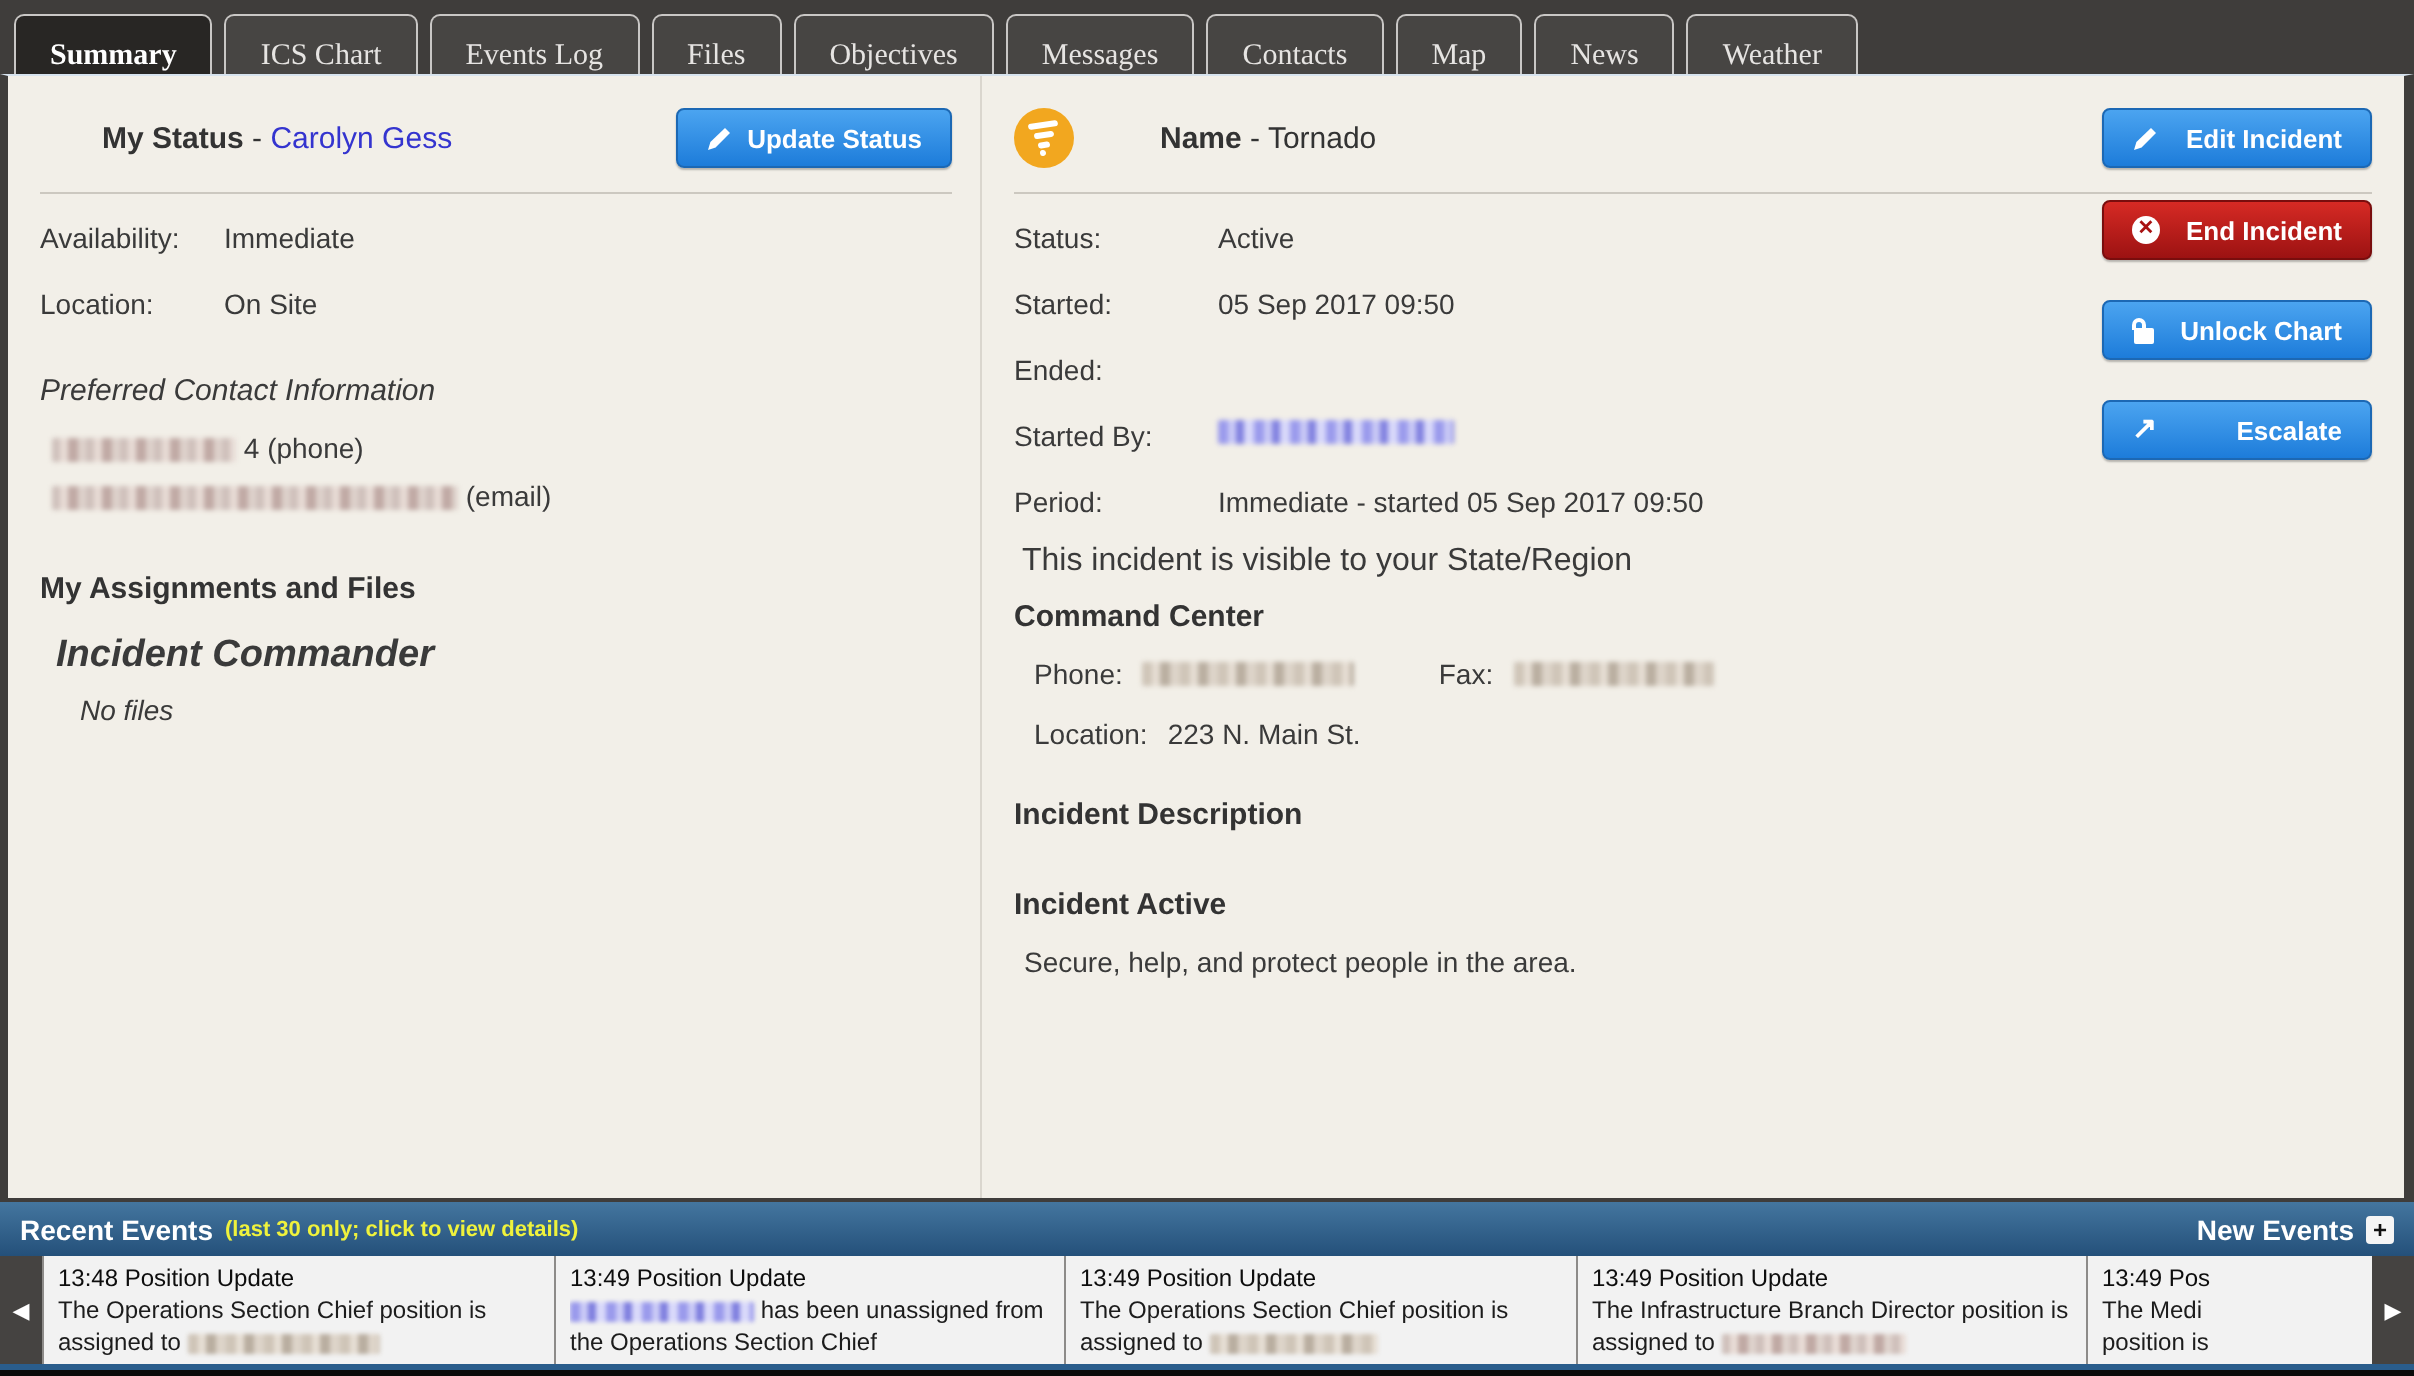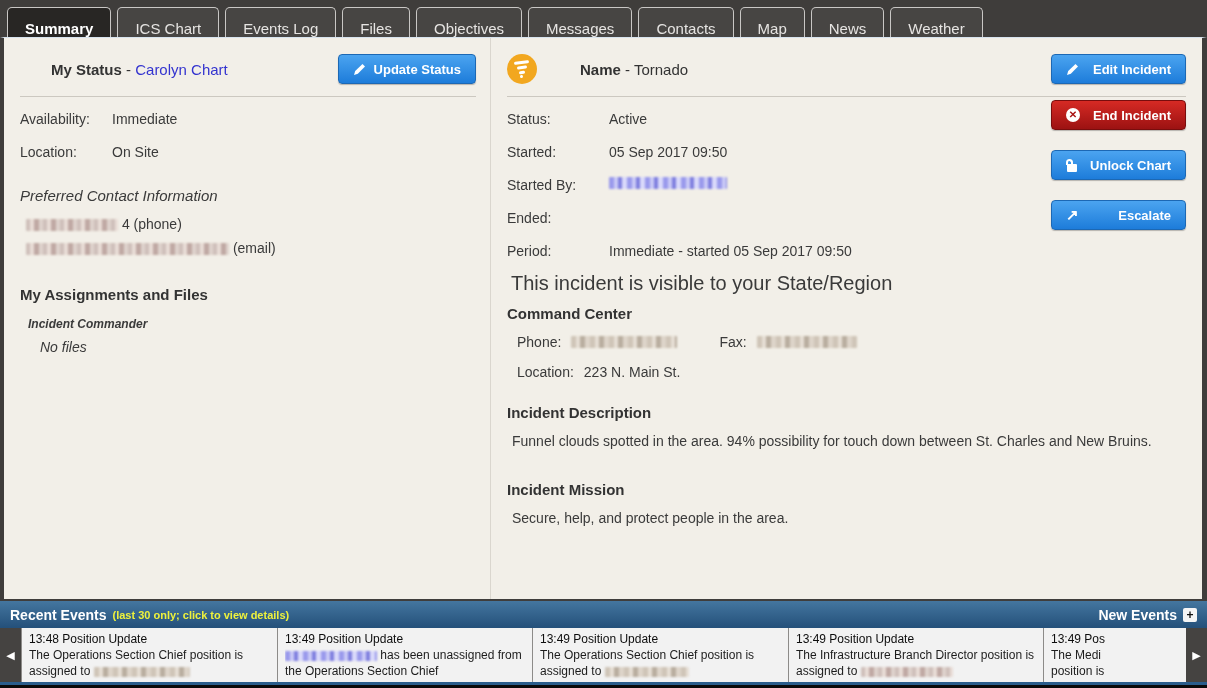--- a/index.html
+++ b/index.html
@@ -2,23 +2,23 @@
 <html><head>
 <meta charset="utf-8">
 <style>
   * { margin:0; padding:0; box-sizing:border-box; }
   html,body { width:1207px; height:688px; }
   body { font-family:"Liberation Sans", sans-serif; background:#3f3d3b; }
   .app { width:1207px; height:688px; display:flex; flex-direction:column; overflow:hidden; }
 
   
   .tabbar { height:37px; background:#3f3d3b; display:flex; align-items:flex-end; padding-left:7px; flex:0 0 auto; }
-  .tab { height:30px; margin-right:6px; padding:12px 17px; display:flex; align-items:flex-start;
+  .tab { height:30px; margin-right:6px; padding:0 17px; display:flex; align-items:flex-end;
          background:#474543; border:1px solid #c9c7c5; border-bottom:none;
-         border-radius:5px 5px 0 0; color:#e6e4e2; font-size:15px; cursor:pointer; white-space:nowrap; }
+         border-radius:5px 5px 0 0; color:#e6e4e2; font-size:15px; cursor:pointer; white-space:nowrap;font-family:Liberation Serif, serif; }
   .tab.active { background:#282624; color:#ffffff; font-weight:bold; }
 
   
   .content { flex:1 1 auto; background:#f2efe8; border-left:4px solid #3f3d3b; border-right:5px solid #3f3d3b;
              display:flex; overflow:hidden; border-top:1px solid #d7e3ee; }
   .panel-left { width:487px; flex:0 0 auto; border-right:1px solid #dad6ce; padding:10px 14px 0 16px; }
   .panel-right { flex:1 1 auto; padding:10px 16px 0 16px; position:relative; }
 
   .panel-header { display:flex; align-items:center; justify-content:space-between; height:42px; }
   .header-title { font-size:15px; color:#333; }
@@ -28,21 +28,21 @@
   .link { color:#3434cf; cursor:pointer; }
 
   .frow { display:flex; margin-bottom:16px; font-size:14px; color:#3a3a3a; min-height:17px; }
   .flabel { width:92px; flex:0 0 auto; }
   .flabel-wide { width:102px; flex:0 0 auto; }
 
   .section-italic { font-style:italic; font-size:15px; color:#3a3a3a; margin:26px 0 12px 0; }
   .contact-line { font-size:14px; color:#3a3a3a; margin-bottom:8px; margin-left:6px; }
 
   .bold-head { font-size:15px; font-weight:bold; color:#333; }
-  .role-line { font-style:italic; font-weight:bold; font-size:12px; color:#3a3a3a; margin:14px 0 8px 8px; }
+  .role-line { font-style:italic; font-weight:bold; font-size:19px; color:#3a3a3a; margin:14px 0 8px 8px; }
   .files-line { font-style:italic; font-size:14px; color:#3a3a3a; margin-left:20px; }
 
   
   .redact { display:inline-block; height:12px; vertical-align:middle; border-radius:1px; filter:blur(1.3px);
             background:repeating-linear-gradient(90deg,#cfc5b8 0 5px,#e6ded4 5px 9px,#b9aea0 9px 14px,#ddd4c9 14px 19px); }
   .redact.blue { background:repeating-linear-gradient(90deg,#9a9aec 0 5px,#cacaf6 5px 9px,#8080df 9px 13px,#d9d9fa 13px 18px); }
   .redact.pink { background:repeating-linear-gradient(90deg,#cfc0bb 0 4px,#e8dcd6 4px 8px,#c0a9a4 8px 13px,#ded2cc 13px 17px); }
 
   
   .btn { display:inline-flex; align-items:center; justify-content:space-between; gap:8px; height:30px; padding:0 14px;
@@ -61,21 +61,21 @@
   .icon-lock .lbody { position:absolute; left:1px; bottom:0; width:10px; height:8px; background:#fff; border-radius:1px; }
 
   
   .tornado-badge { width:30px; height:30px; border-radius:50%; background:#f2a71f; position:relative; flex:0 0 auto; margin-right:12px; }
   .tornado-badge i { position:absolute; background:#fff; border-radius:2px; height:3px; }
   .tornado-badge i.b1 { width:15px; left:7px; top:7px; transform:rotate(-8deg); }
   .tornado-badge i.b2 { width:10px; left:10px; top:12px; transform:rotate(-8deg); }
   .tornado-badge i.b3 { width:6px; left:12px; top:17px; transform:rotate(-8deg); }
   .tornado-badge i.b4 { width:3px; left:13px; top:21px; transform:rotate(-8deg); }
 
-  .note-line { font-size:20px; color:#3a3a3a; margin:-4px 0 10px 4px; }
+  .note-line { font-size:16px; color:#3a3a3a; margin:-4px 0 10px 4px; }
   .cc-title { margin-bottom:12px; }
   .cc-row { display:flex; font-size:14px; color:#3a3a3a; margin:0 0 14px 10px; align-items:center; }
   .cc-row .cc-label { margin-right:10px; }
   .cc-fax { margin-left:42px; display:flex; align-items:center; }
   .desc-title { margin:24px 0 10px 0; }
   .desc-text { font-size:14px; color:#3a3a3a; line-height:1.55; max-width:645px; margin-left:5px; }
 
   
   .events-header { flex:0 0 auto; height:29px; background:linear-gradient(#44769f,#24507a); border-top:2px solid #3f3d3b;
                    display:flex; align-items:center; padding:0 10px; }
@@ -137,21 +137,21 @@
       </div>
   </div>
 
   <div class="content">
 
     <div class="panel-left">
       <div class="panel-header">
         <div class="header-title">
           <b>My Status</b>
           <span>-</span>
-          <span class="link">Carolyn Chart</span>
+          <span class="link">Carolyn Gess</span>
         </div>
         <div class="btn btn-blue">
           <svg width="13" height="13" viewBox="0 0 13 13">
               <path fill="#fff" d="M1 12l1.2-4L9.5 1 12 3.5 4.8 10.8z"></path>
             </svg>
           <span>Update Status</span>
         </div>
       </div>
       <div class="hrule"></div>
 
@@ -223,26 +223,26 @@
 
       <div class="frow">
         <span class="flabel-wide">Status:</span>
         <span>Active</span>
       </div>
       <div class="frow">
         <span class="flabel-wide">Started:</span>
         <span>05 Sep 2017 09:50</span>
       </div>
       <div class="frow">
+        <span class="flabel-wide">Ended:</span>
+        <span></span>
+      </div>
+      <div class="frow">
         <span class="flabel-wide">Started By:</span>
         <span class="redact blue" style="width:118px;"></span>
-      </div>
-      <div class="frow">
-        <span class="flabel-wide">Ended:</span>
-        <span></span>
       </div>
       <div class="frow">
         <span class="flabel-wide">Period:</span>
         <span>Immediate - started 05 Sep 2017 09:50</span>
       </div>
 
       <div class="note-line">This incident is visible to your State/Region</div>
 
       <div class="bold-head cc-title">Command Center</div>
       <div class="cc-row">
@@ -252,23 +252,22 @@
           <span class="cc-label">Fax:</span>
           <span class="redact" style="width:100px;"></span>
         </span>
       </div>
       <div class="cc-row">
         <span class="cc-label">Location:</span>
         <span>223 N. Main St.</span>
       </div>
 
       <div class="bold-head desc-title">Incident Description</div>
-      <div class="desc-text">Funnel clouds spotted in the area. 94% possibility for touch down between St. Charles and New Bruins.</div>
-
-      <div class="bold-head desc-title" style="margin-top:28px;">Incident Mission</div>
+
+      <div class="bold-head desc-title" style="margin-top:28px;">Incident Active</div>
       <div class="desc-text">Secure, help, and protect people in the area.</div>
     </div>
   </div>
 
   <div class="events-header">
     <span class="events-title">Recent Events</span>
     <span class="events-subtitle">(last 30 only; click to view details)</span>
     <span class="events-spacer"></span>
     <span class="new-events">
       <span>New Events</span>

